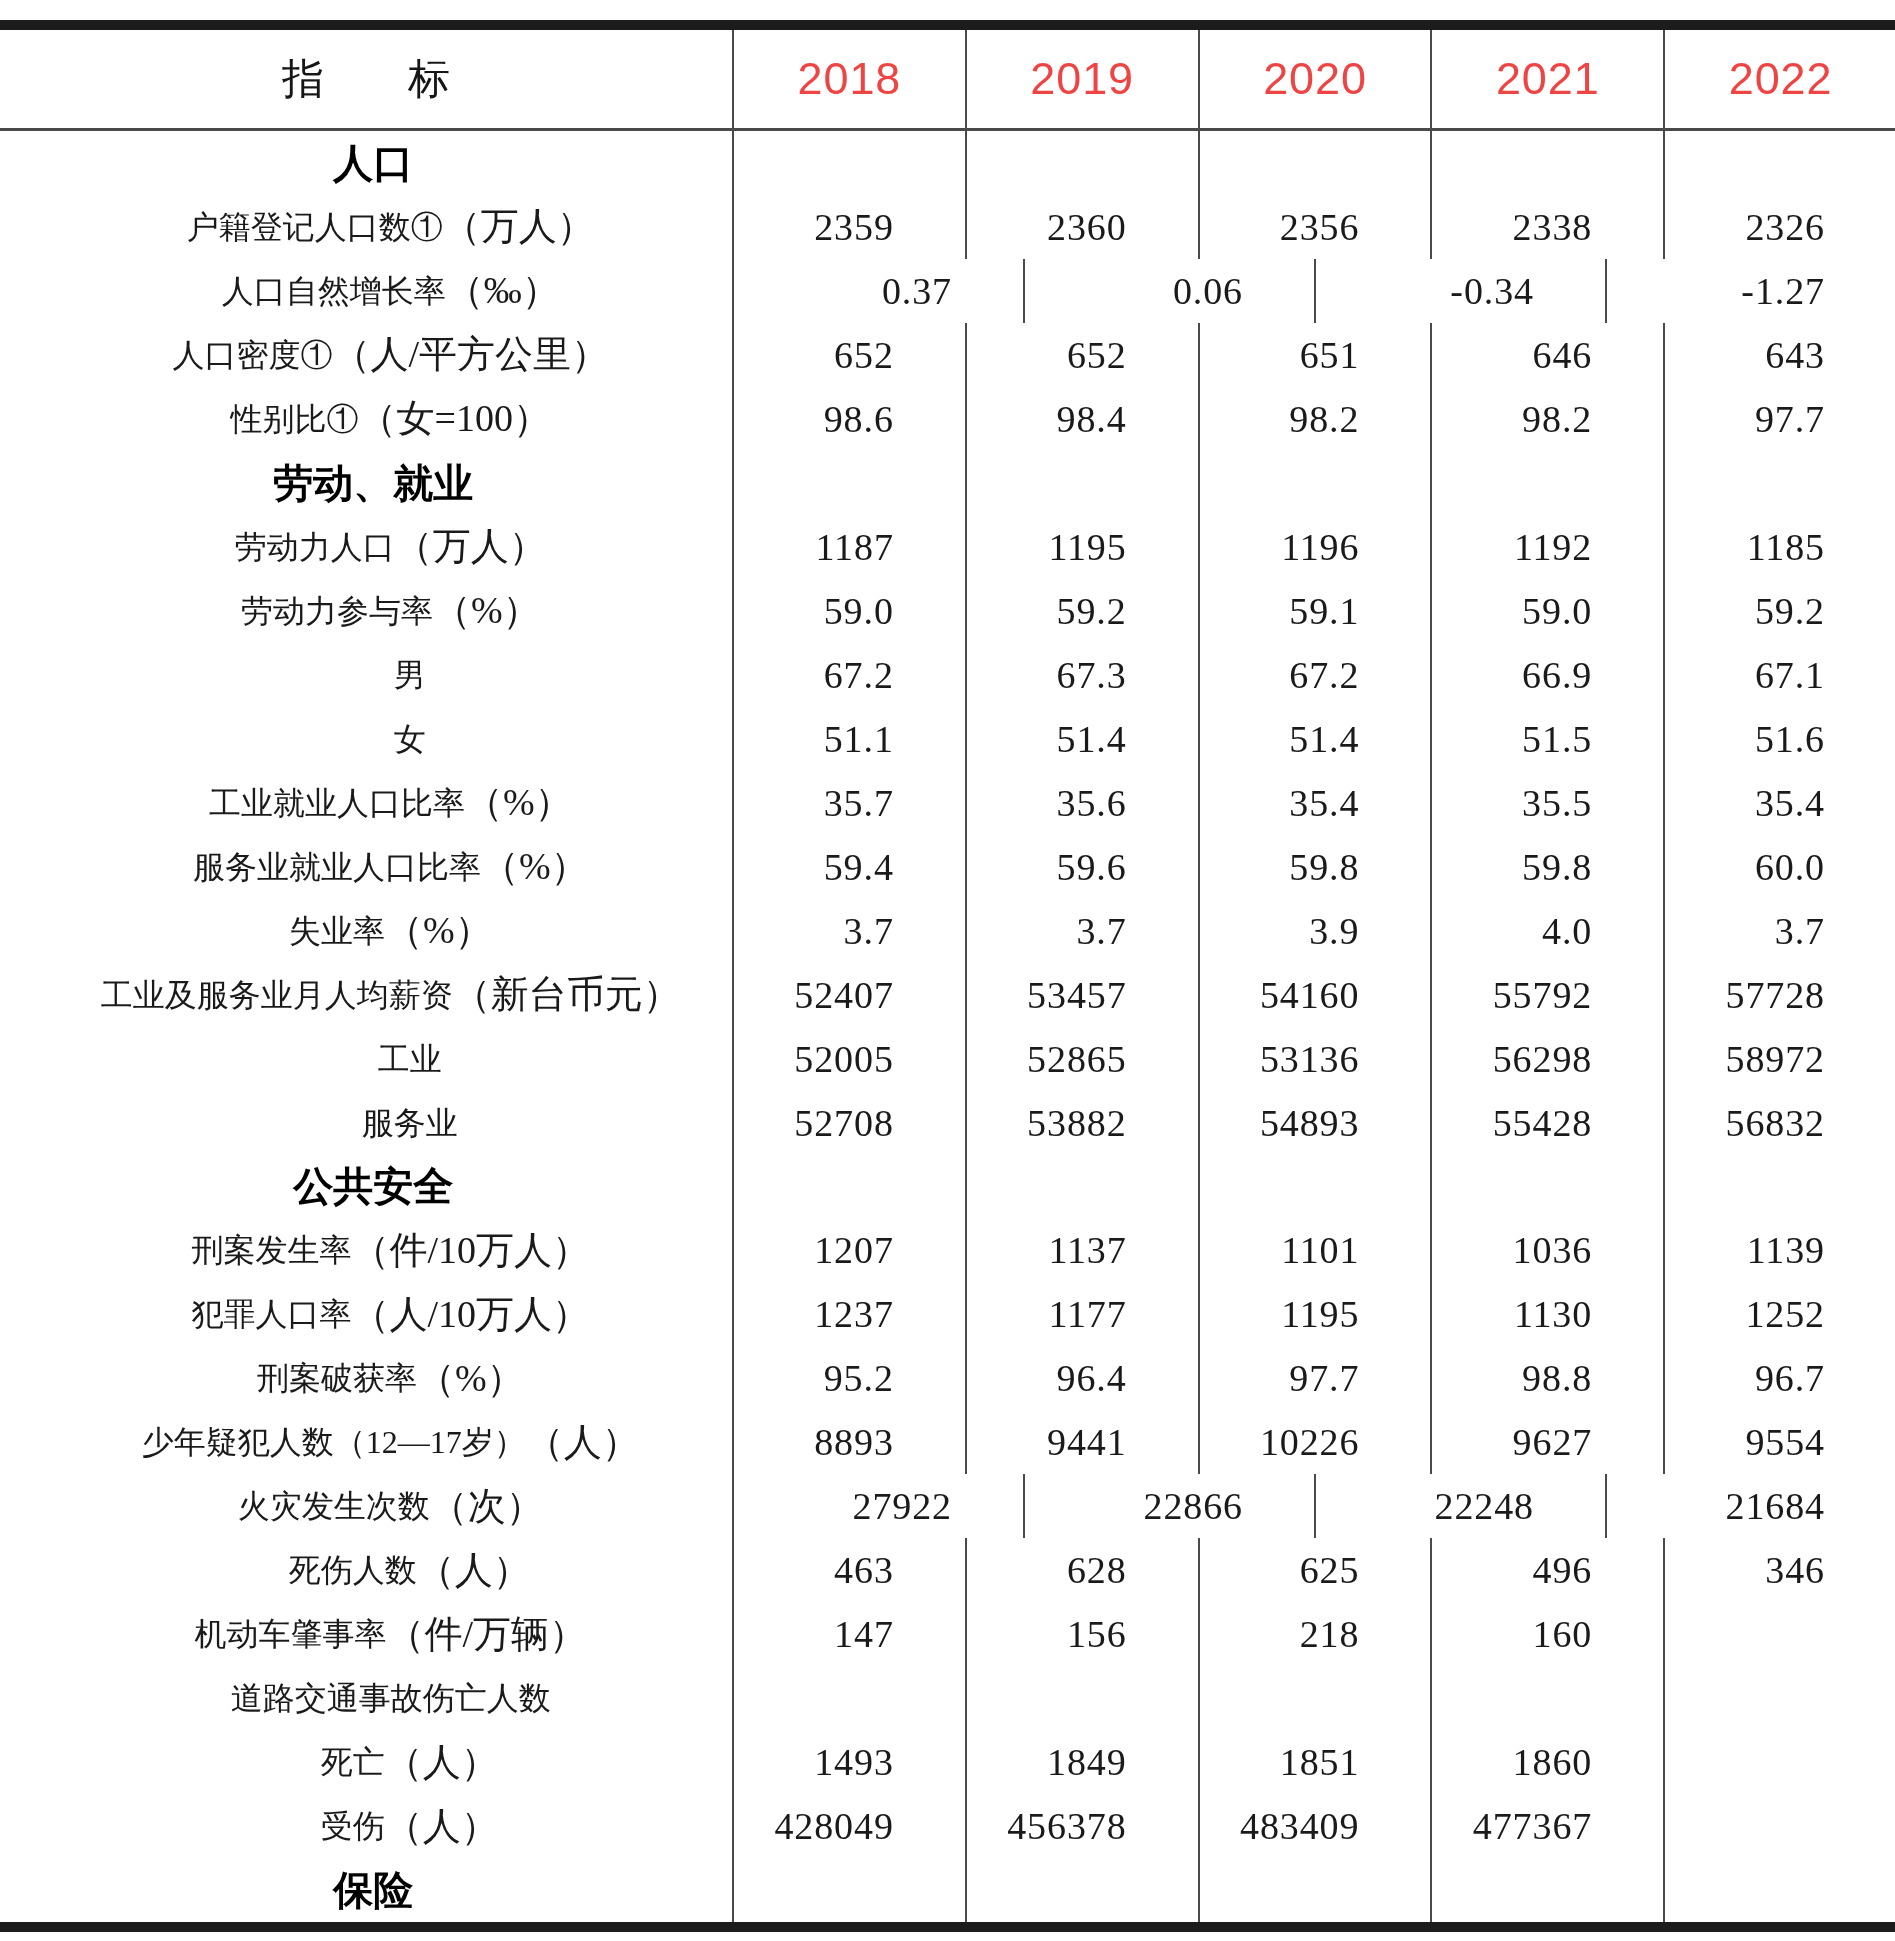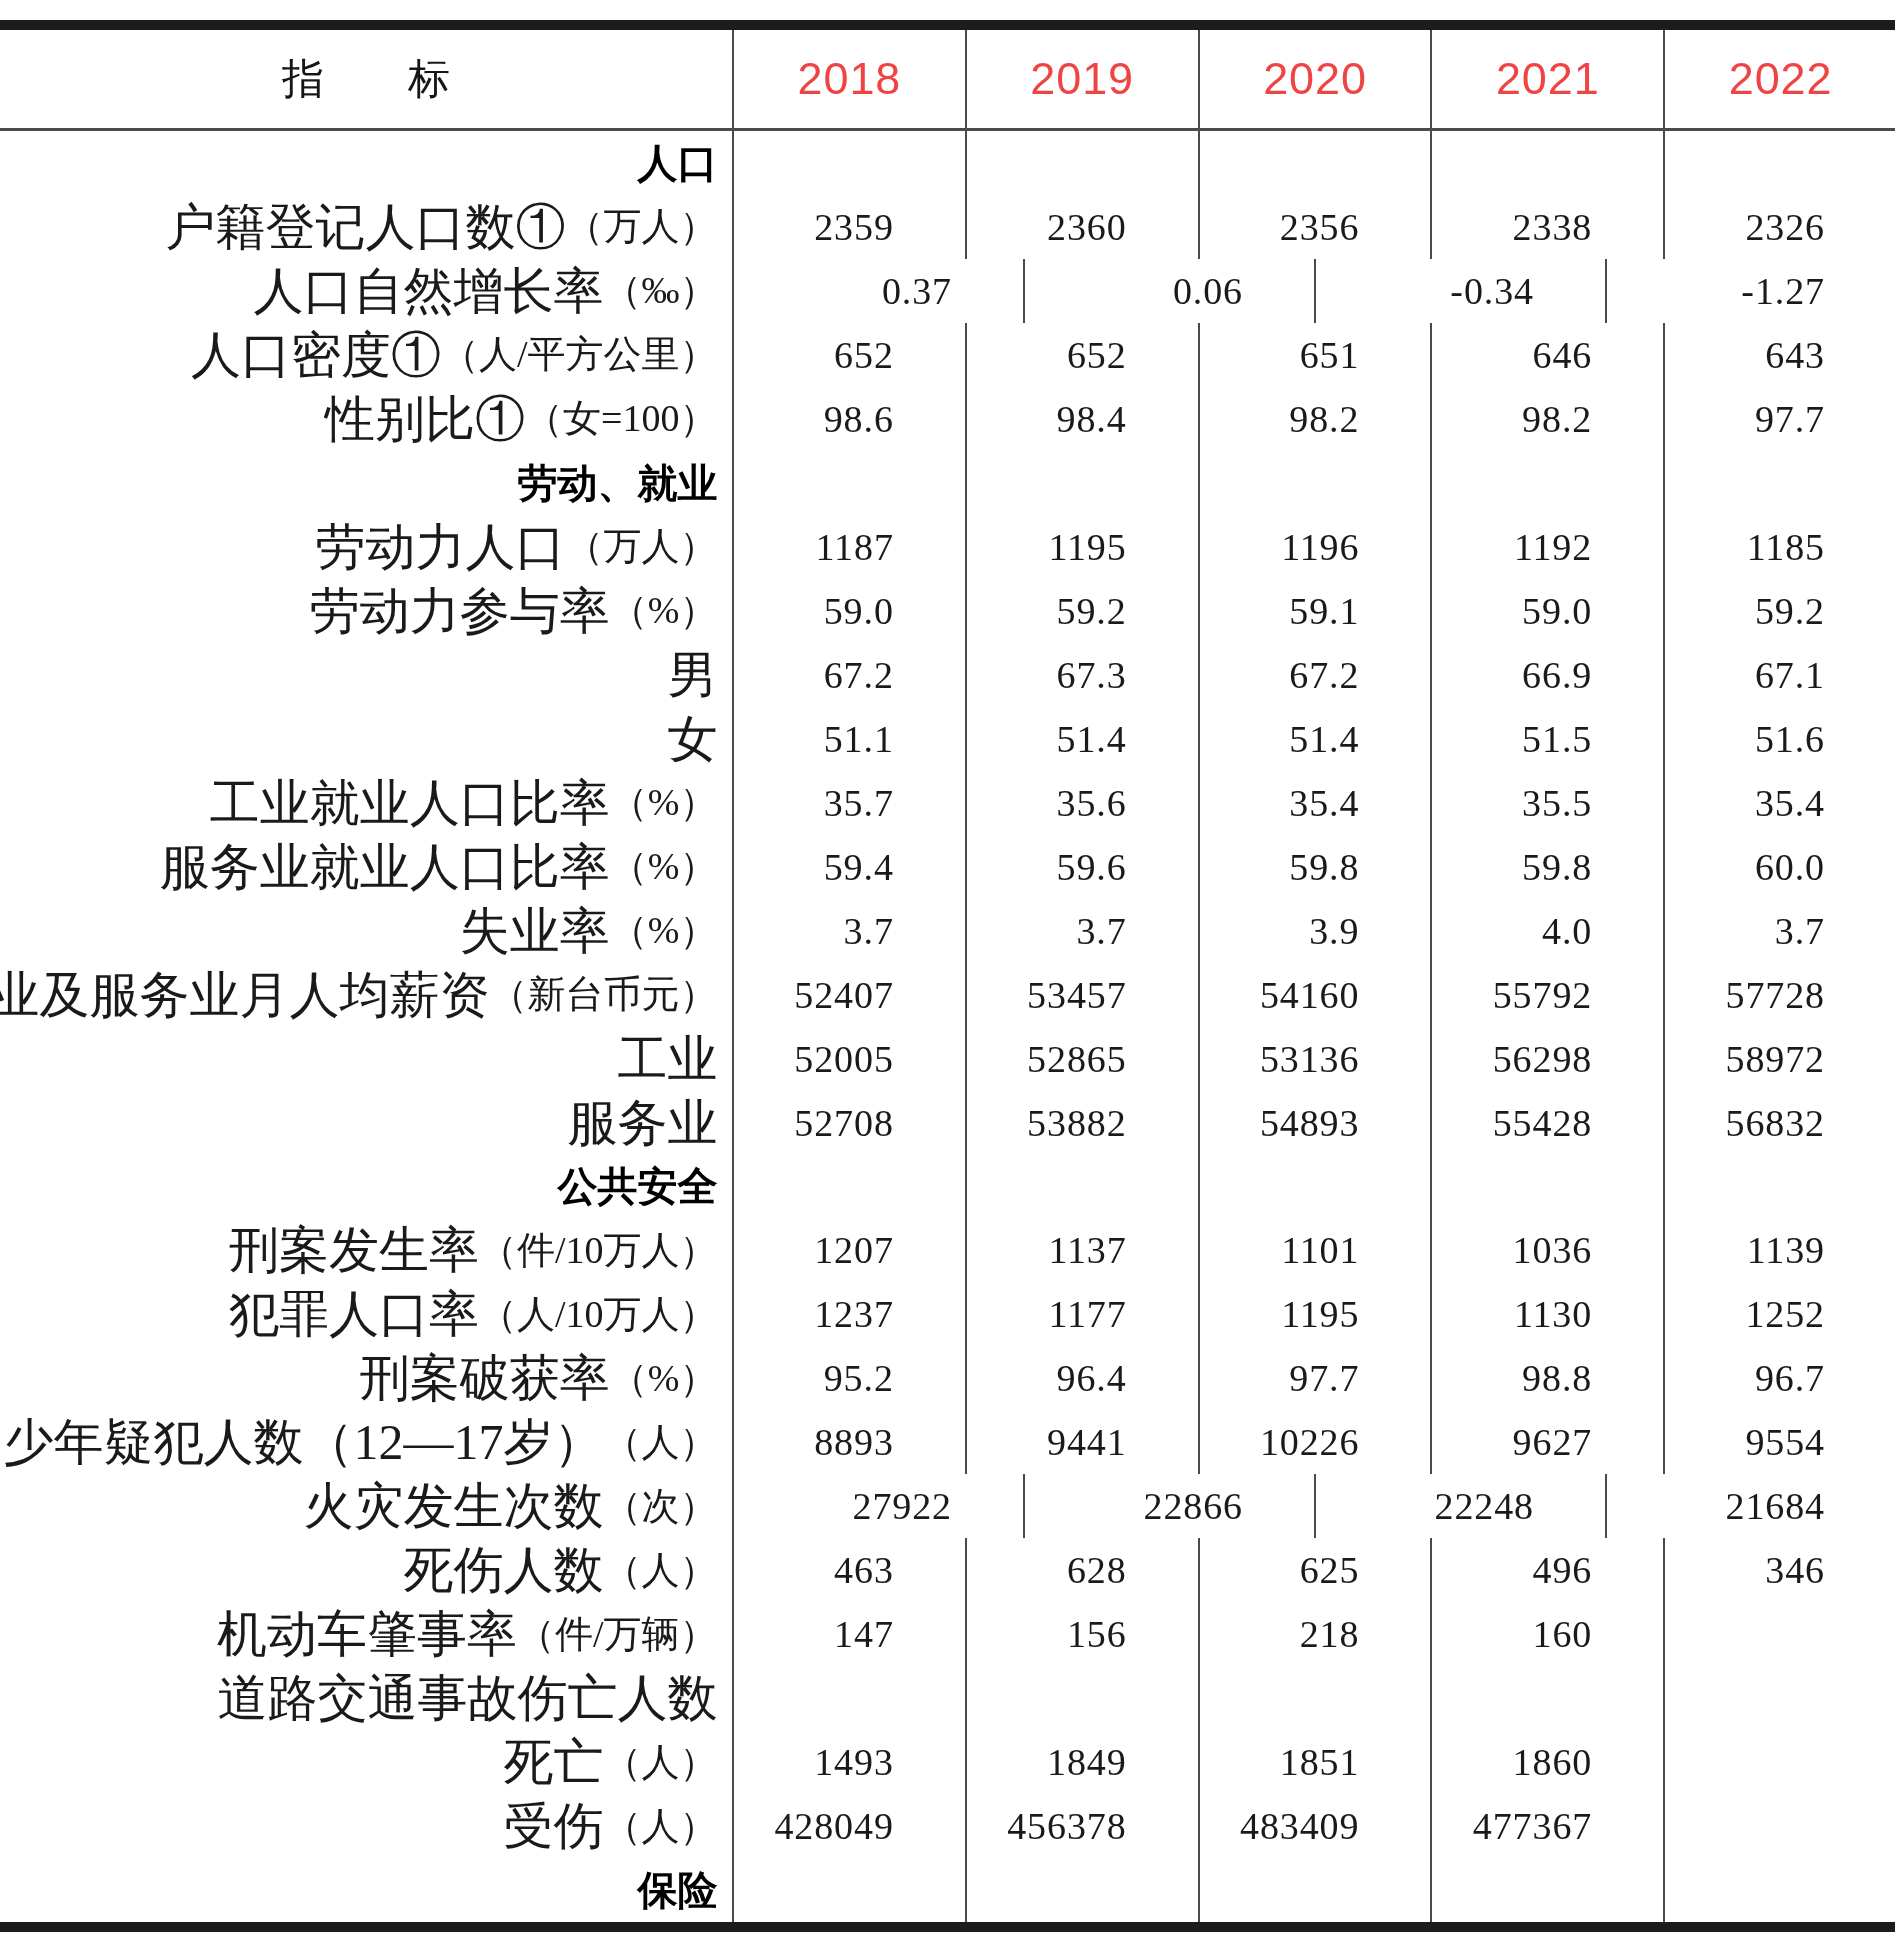--- a/index.html
+++ b/index.html
@@ -24,41 +24,41 @@
   .header-row{
     height:98px;flex:0 0 auto;
     border-bottom:3.6px solid var(--thin);
     display:flex;align-items:stretch;
   }
   .body-rows{flex:1;display:flex;flex-direction:column;}
   .row{flex:1;display:flex;align-items:stretch;}
   .cell{box-sizing:border-box;display:flex;align-items:center;}
   .c-label{
     width:732px;flex:0 0 auto;
-    justify-content:flex-end;
+    justify-content:center;
     padding-right:14.5px;
   }
   .c-val{
     flex:1 1 0;
     border-left:2.7px solid var(--thin);
     justify-content:flex-end;
     padding-right:71px;
     font-size:38px;
     font-family:var(--serif);
     letter-spacing:0.9px;
   }
   .header-row .c-label{justify-content:center;padding-right:0;}
   .header-row .c-val{justify-content:center;padding-right:0;}
   .header-indicator{
     font-family:var(--sans);font-size:42px;color:#161616;
   }
   .header-year{
     font-family:var(--sans);font-size:45px;color:#ef4444;
   }
-  .label{font-size:50px;line-height:1;white-space:nowrap;}
+  .label{font-size:32px;line-height:1;white-space:nowrap;}
   .label.indent0{padding-left:29px;}
   .label.indent1{padding-left:64px;}
   .label.indent2{padding-left:102px;}
   .section-row .label{
     font-family:var(--sans);font-weight:700;font-size:40px;color:#000;
   }
   .unit{font-size:38px;white-space:nowrap;text-align:right;}
 </style>
 </head>
 <body>

